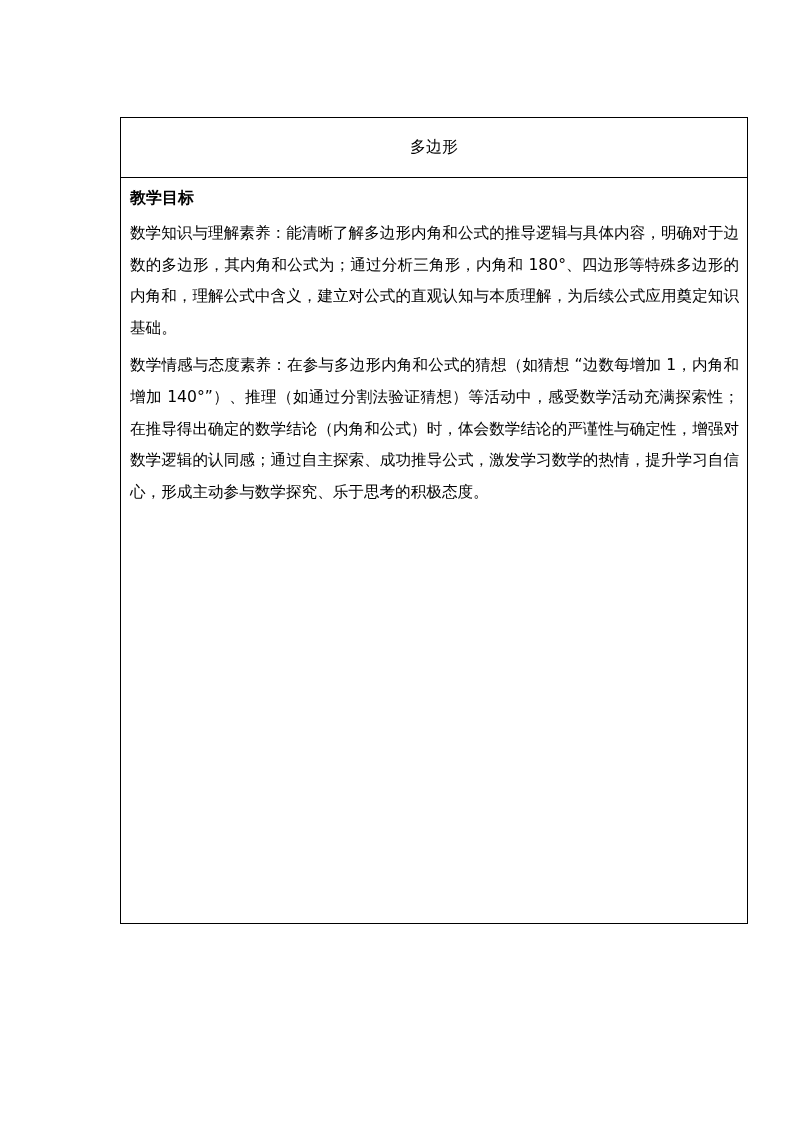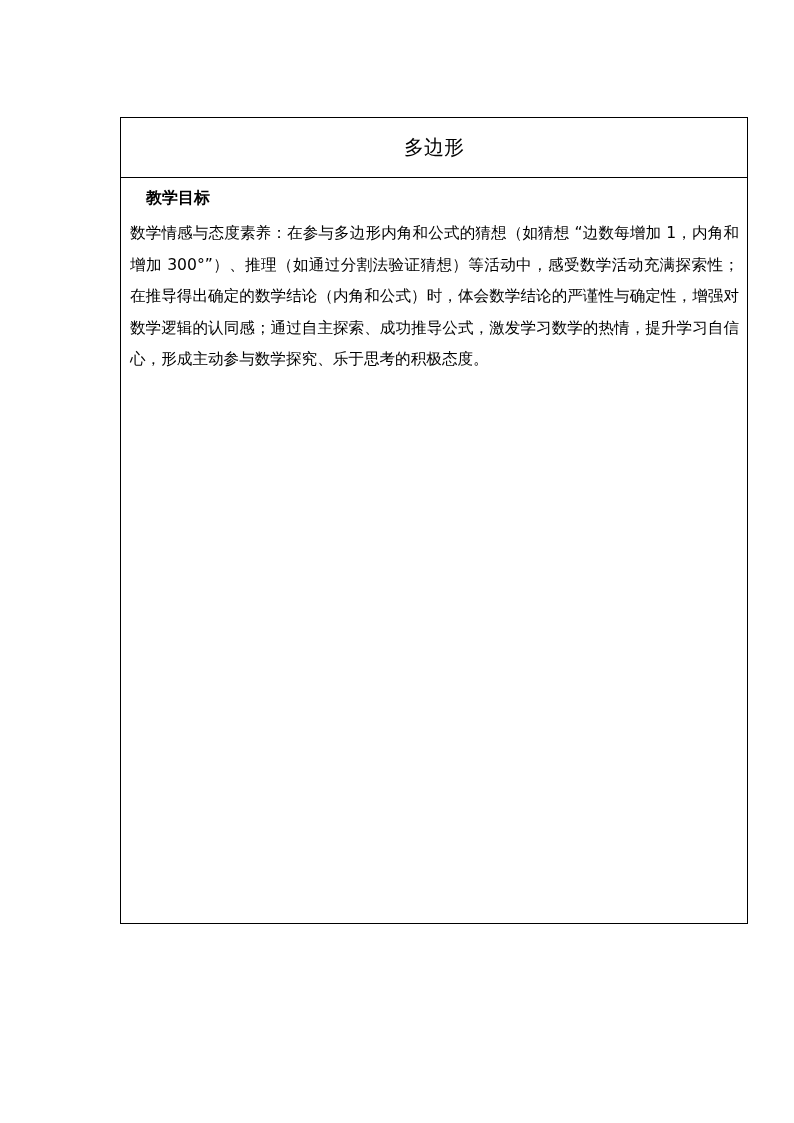--- a/index.html
+++ b/index.html
@@ -3,32 +3,33 @@
 <meta charset="utf-8">
 <style>
   html, body { margin: 0; padding: 0; background: #ffffff; }
   body { width: 794px; height: 1123px; position: relative; overflow: hidden;
          font-family: "DejaVu Sans", "Liberation Sans", sans-serif; color: #000; }
   .page { position: absolute; left: 0; top: 0; width: 794px; height: 1123px; background: #fff; }
   .doc-table { position: absolute; left: 120px; top: 117px; width: 628px; height: 807px;
                border: 1px solid #000; box-sizing: border-box; }
   .title-cell { position: absolute; left: 0; top: 0; right: 0; height: 59px;
                 border-bottom: 1px solid #000; display: flex; align-items: center; justify-content: center; }
-  .title-text { font-size: 20px; letter-spacing: 0px; }
+  .title-text { font-size: 16px; letter-spacing: 0px; }
   .content-cell { position: absolute; left: 0; top: 60px; right: 0; bottom: 0; padding: 8px 8px 0 9px; }
-  .section-heading { font-size: 16px; font-weight: bold; line-height: 24px; margin: 0 0 8px 16px; }
+  .section-heading { font-size: 16px; font-weight: bold; line-height: 24px; margin: 0 0 8px 0; }
   .para { font-size: 15.6px; line-height: 31.6px; margin: 0 0 6px 0; text-align: justify;
           text-align-last: left; word-break: break-all; }
 </style>
 </head>
 <body>
 
 <div class="page">
   <div class="doc-table">
     <div class="title-cell">
       <span class="title-text">多边形</span>
     </div>
     <div class="content-cell">
       <div class="section-heading">教学目标</div>
-      <p class="para">数学情感与态度素养：在参与多边形内角和公式的猜想（如猜想 “边数每增加 1，内角和增加 300°”）、推理（如通过分割法验证猜想）等活动中，感受数学活动充满探索性；在推导得出确定的数学结论（内角和公式）时，体会数学结论的严谨性与确定性，增强对数学逻辑的认同感；通过自主探索、成功推导公式，激发学习数学的热情，提升学习自信心，形成主动参与数学探究、乐于思考的积极态度。</p>
+      <p class="para">数学知识与理解素养：能清晰了解多边形内角和公式的推导逻辑与具体内容，明确对于边数的多边形，其内角和公式为；通过分析三角形，内角和 180°、四边形等特殊多边形的内角和，理解公式中含义，建立对公式的直观认知与本质理解，为后续公式应用奠定知识基础。</p>
+      <p class="para">数学情感与态度素养：在参与多边形内角和公式的猜想（如猜想 “边数每增加 1，内角和增加 140°”）、推理（如通过分割法验证猜想）等活动中，感受数学活动充满探索性；在推导得出确定的数学结论（内角和公式）时，体会数学结论的严谨性与确定性，增强对数学逻辑的认同感；通过自主探索、成功推导公式，激发学习数学的热情，提升学习自信心，形成主动参与数学探究、乐于思考的积极态度。</p>
     </div>
   </div>
 </div>
 
 </body></html>

